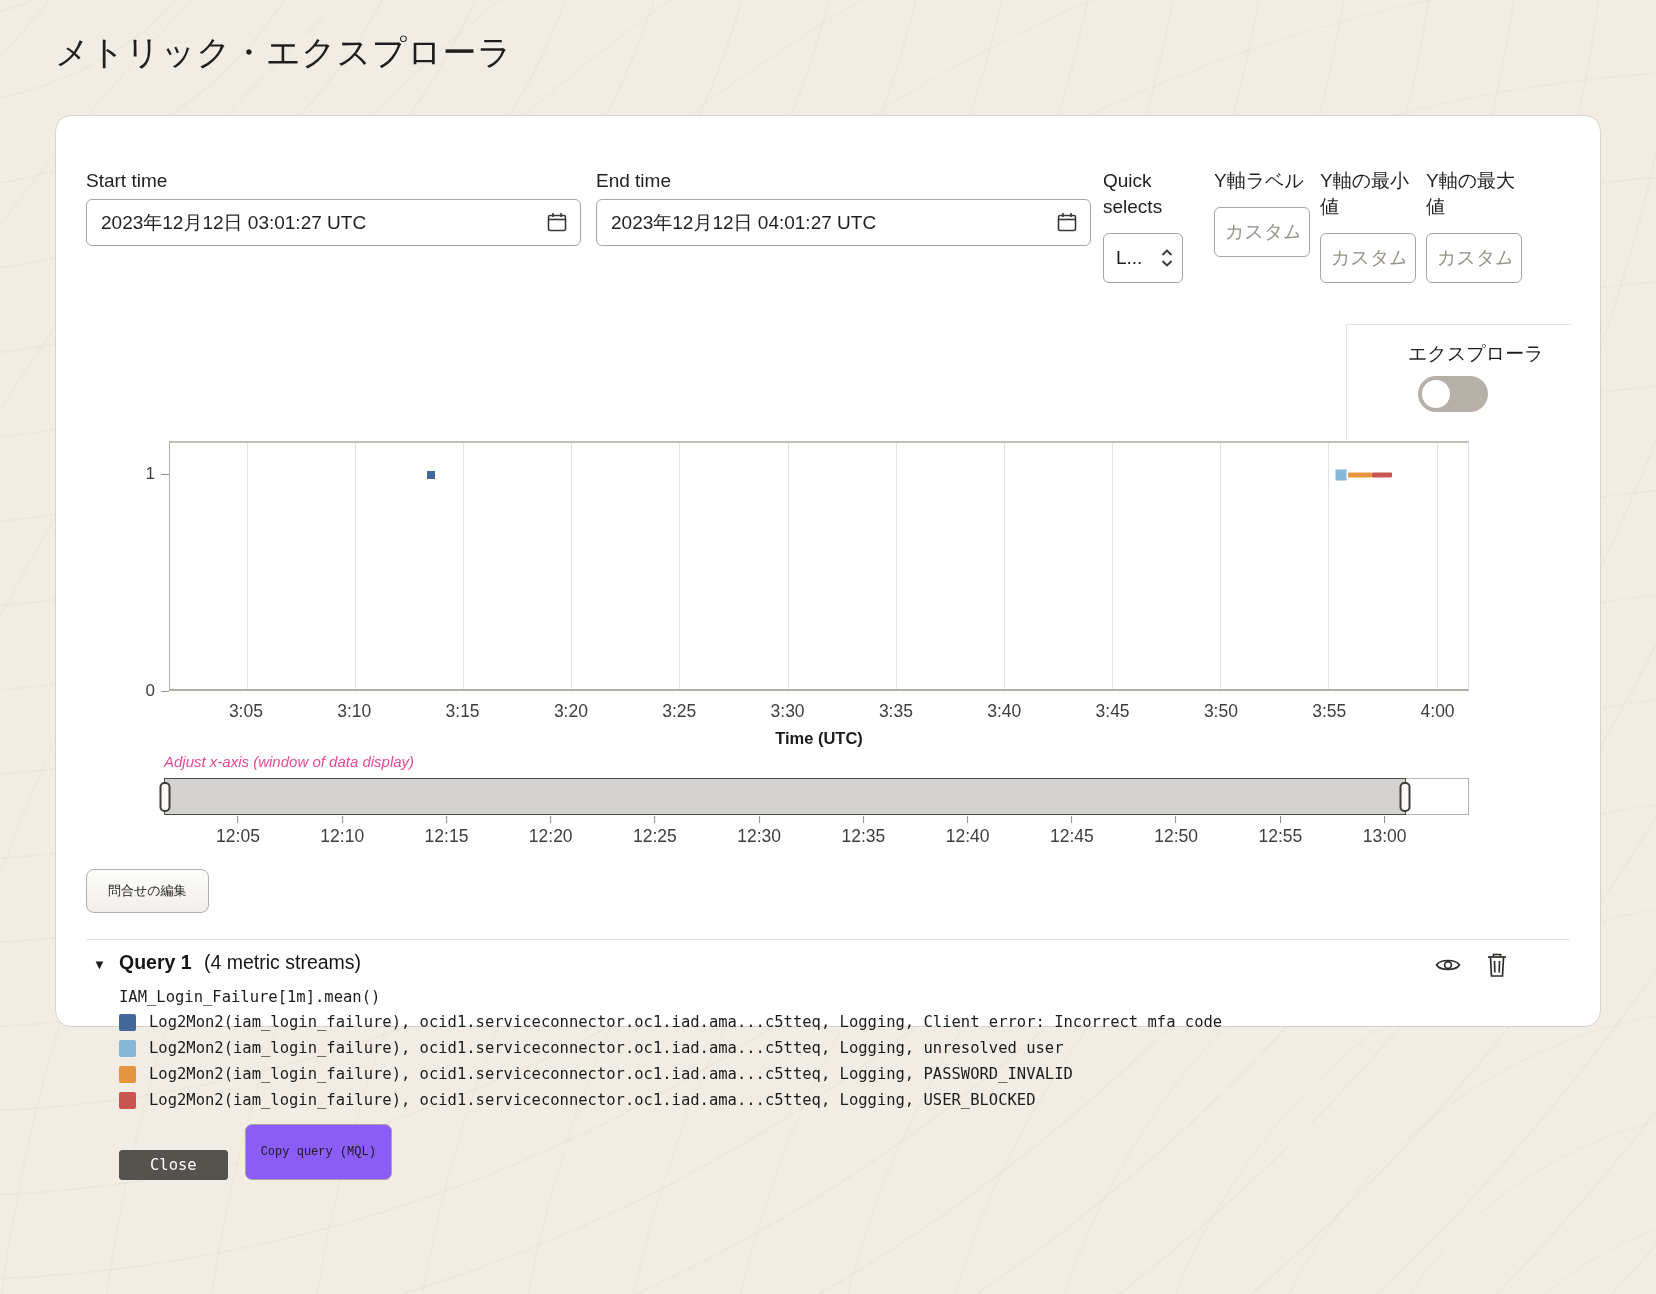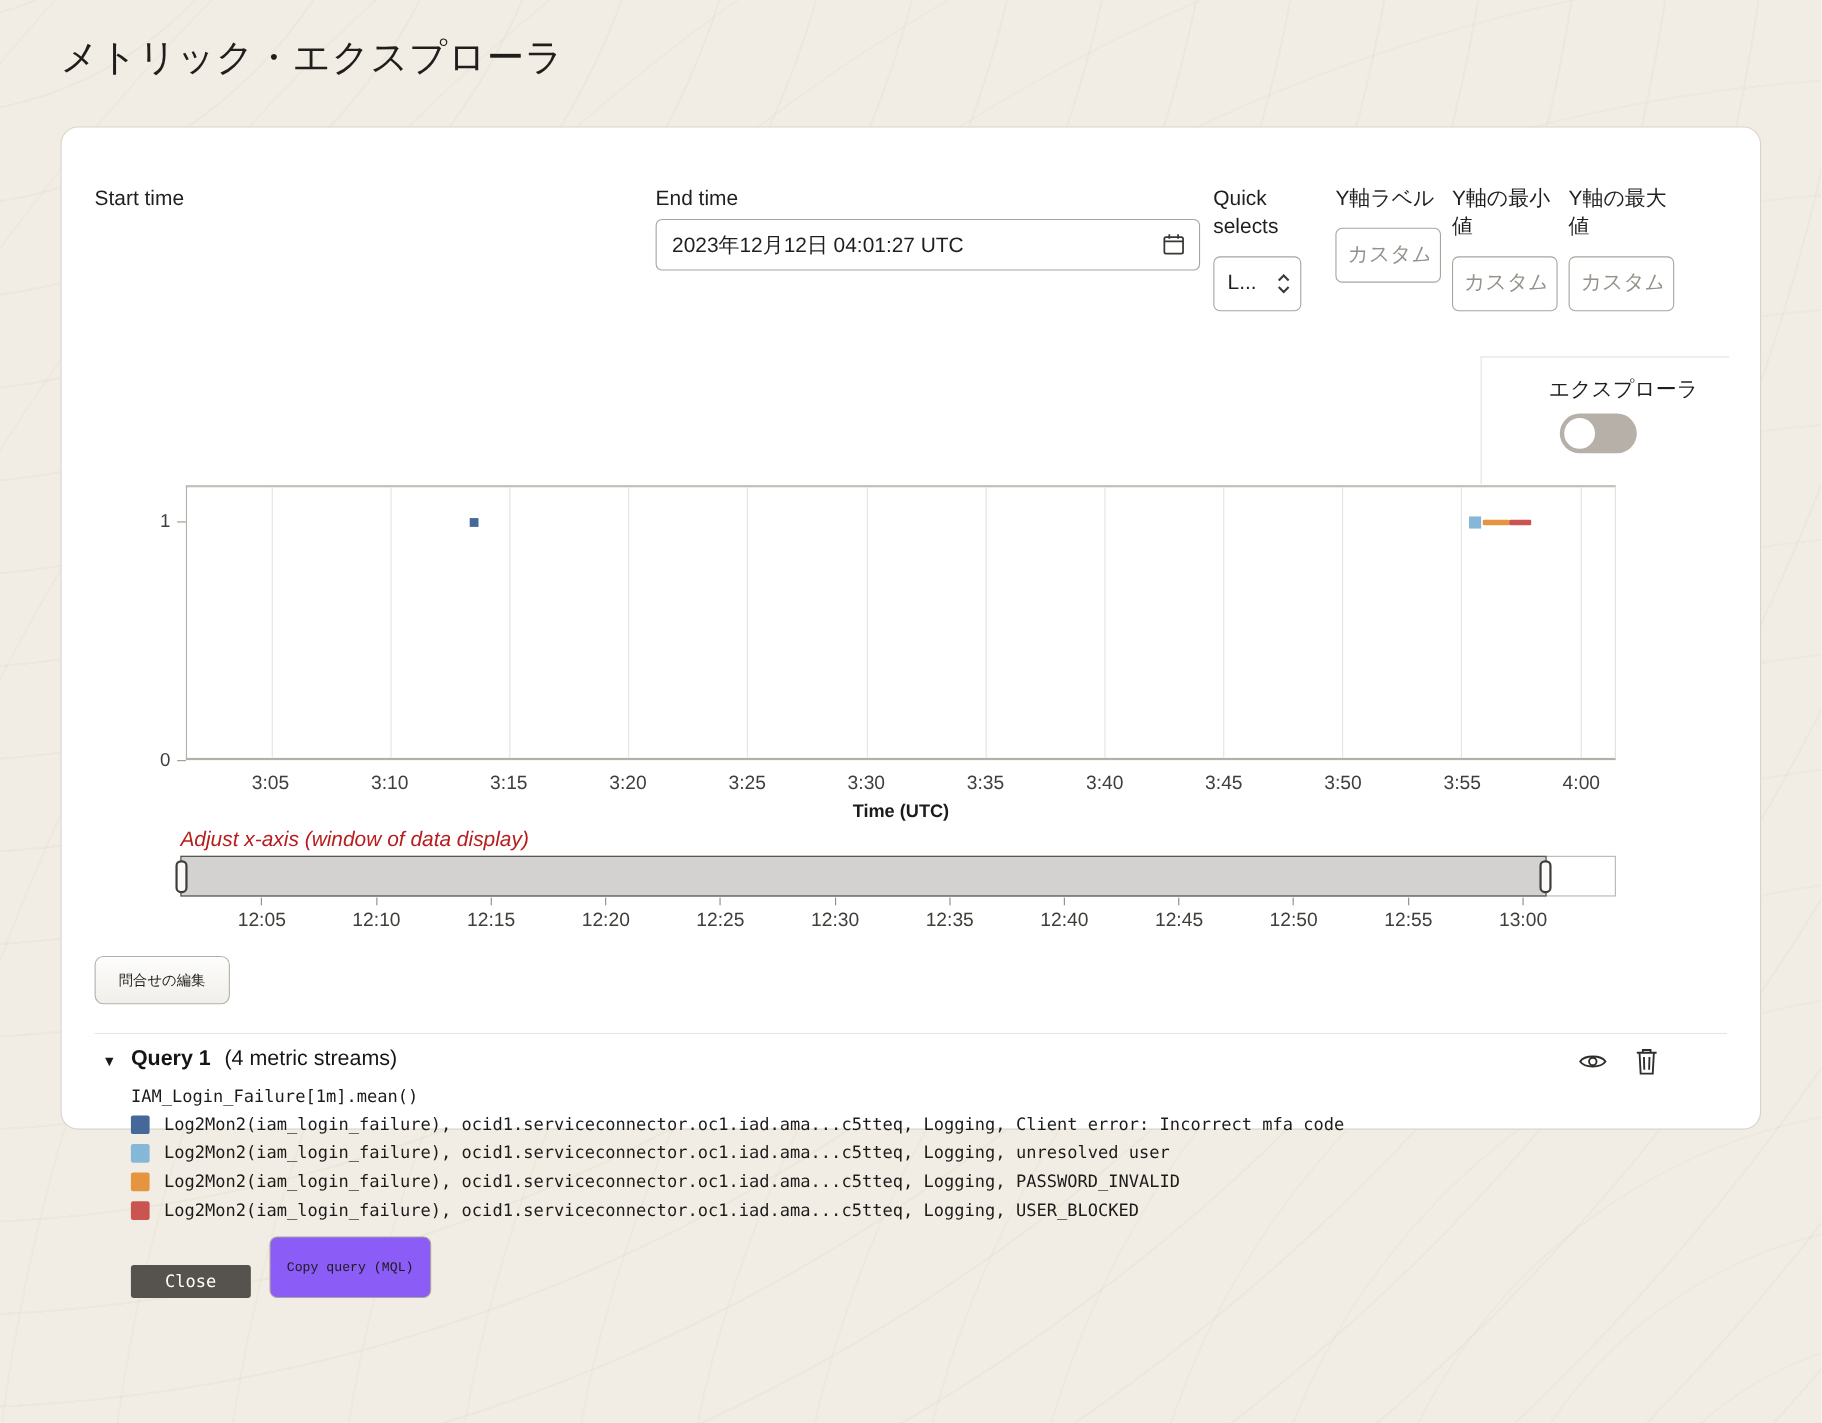--- a/index.html
+++ b/index.html
@@ -94,21 +94,21 @@
   .x-axis-labels { position: absolute; left: 113px; top: 585px; width: 1300px; height: 24px; }
   .x-tick {
     position: absolute; transform: translateX(-50%);
     font-size: 17.5px; color: #403e3b; white-space: nowrap;
   }
   .x-axis-title {
     position: absolute; left: 113px; top: 613px; width: 1300px; text-align: center;
     font-size: 16.5px; font-weight: bold; color: #1c1b19;
   }
   
-  .adjust-label { position: absolute; left: 108px; top: 637px; font-size: 19px; font-style: italic; color: #b91c1c; }
+  .adjust-label { position: absolute; left: 108px; top: 637px; font-size: 15px; font-style: italic; color: #ec4899; }
   .slider {
     position: absolute; left: 108px; top: 662px; width: 1305px; height: 37px;
     background: #fff; border: 1px solid #b8b4ad;
   }
   .slider-sel {
     position: absolute; left: -1px; top: -1px; height: 37px;
     background: #d3d2d0; border: 1px solid #4c4a47;
   }
   .handle {
     position: absolute; top: 50%; width: 11px; height: 30px;
@@ -156,20 +156,31 @@
 </style>
 </head>
 <body>
 
 <h1 class="page-title">メトリック・エクスプローラ</h1>
 
 <div class="panel">
 
   <div class="field f-start">
     <label>Start time</label>
+    <div class="textbox">
+      <input type="text" value="2023年12月12日 03:01:27 UTC" style="">
+      <span class="cal-icon">
+        <svg width="24" height="24" viewBox="0 0 24 24" fill="none" stroke="#3a3834" stroke-width="1.6">
+          <rect x="3.5" y="5.5" width="17" height="15" rx="1.5"></rect>
+          <line x1="3.5" y1="9.5" x2="20.5" y2="9.5"></line>
+          <line x1="8" y1="3" x2="8" y2="7"></line>
+          <line x1="16" y1="3" x2="16" y2="7"></line>
+        </svg>
+      </span>
+    </div>
   </div>
 
   <div class="field f-end">
     <label>End time</label>
     <div class="textbox">
       <input type="text" value="2023年12月12日 04:01:27 UTC" style="">
       <span class="cal-icon">
         <svg width="24" height="24" viewBox="0 0 24 24" fill="none" stroke="#3a3834" stroke-width="1.6">
           <rect x="3.5" y="5.5" width="17" height="15" rx="1.5"></rect>
           <line x1="3.5" y1="9.5" x2="20.5" y2="9.5"></line>

